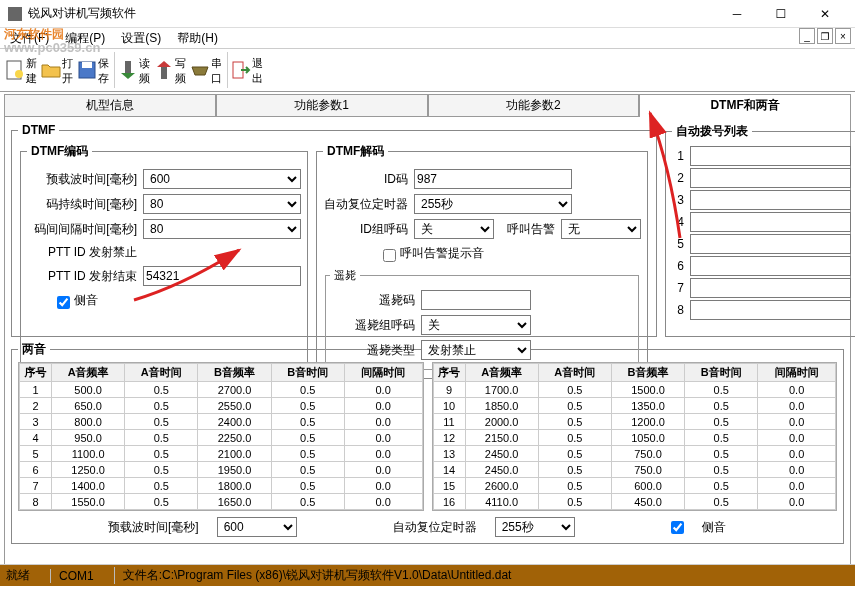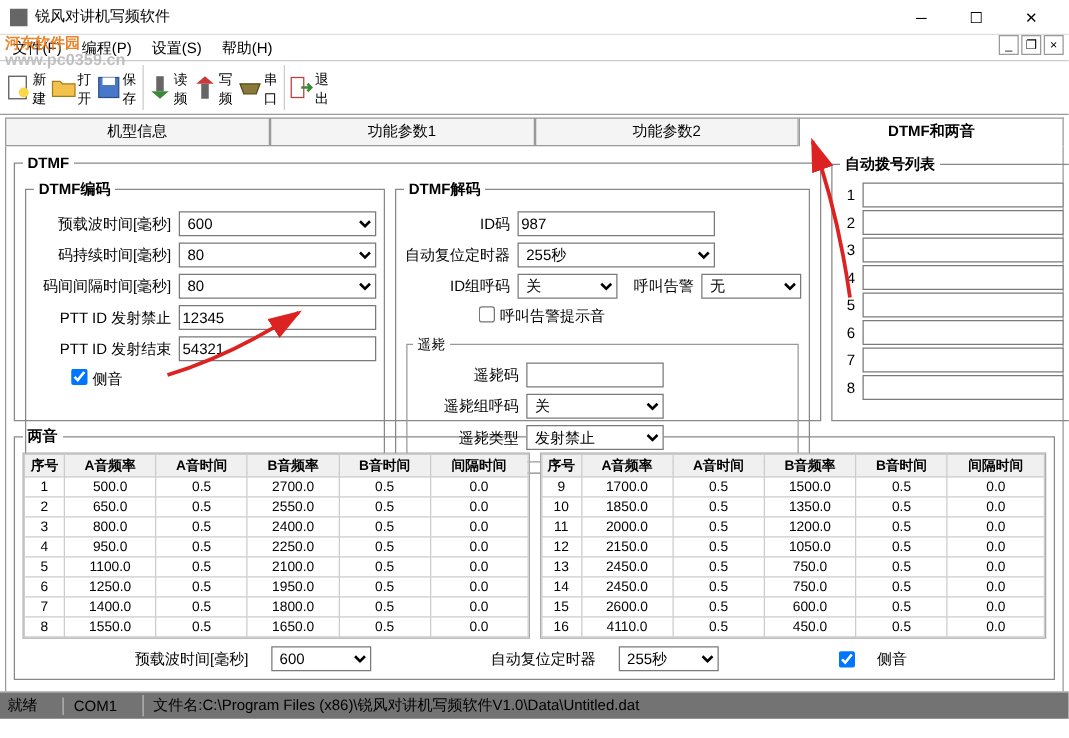--- a/index.html
+++ b/index.html
@@ -32,36 +32,36 @@
 .dtmf-inner { display: flex; gap: 4px; flex: 1; }
 .dtmf-encode, .dtmf-decode { flex: 1; }
 .form-row { display: flex; align-items: center; margin: 5px 0; gap: 6px; }
 .form-row label { width: 110px; text-align: right; }
 .form-row.short label { width: 85px; }
 input[type=text], select { border: 1px solid #7a7a7a; padding: 1px 2px; height: 20px; background: #fff; }
 select { cursor: pointer; }
 .w160 { width: 158px; }
 .w80 { width: 80px; }
 .w110 { width: 110px; }
-.checkbox-row { display: flex; align-items: flex-start; gap: 4px; margin: 6px 0 6px 30px; }
+.checkbox-row { display: flex; align-items: flex-end; gap: 4px; margin: 6px 0 6px 30px; }
 .autodial { width: 220px; }
 .autodial .ad-row { display: flex; align-items: center; gap: 6px; margin: 2px 0; }
 .autodial .ad-row span { width: 12px; text-align: right; }
 .autodial .ad-row input { flex: 1; }
 .sub-fieldset { border: 1px solid #999; padding: 2px 4px 4px 4px; margin-top: 4px; }
 .sub-fieldset legend { font-weight: normal; font-size: 11px; }
 .twotone-box { margin-top: 2px; }
 .tt-tables { display: flex; gap: 8px; }
 .tt-table { border: 1px solid #aaa; flex: 1; }
 .tt-table table { width: 100%; border-collapse: collapse; }
 .tt-table th, .tt-table td { border: 1px solid #ccc; padding: 1px 4px; text-align: center; font-size: 11px; height: 16px; }
 .tt-table th { background: #f0f0f0; }
 .tt-table td:first-child { width: 32px; }
 .bottom-row { display: flex; align-items: center; gap: 18px; margin-top: 6px; padding-left: 90px; }
-.statusbar { position: absolute; bottom: 15px; left: 0; right: 0; height: 22px; border-top: 1px solid #ccc; display: flex; align-items: center; padding: 0 6px; gap: 20px; background: #737373; }
+.statusbar { position: absolute; bottom: 4px; left: 0; right: 0; height: 22px; border-top: 1px solid #ccc; display: flex; align-items: center; padding: 0 6px; gap: 20px; background: #a16207; }
 .statusbar .sb-cell { border-left: 1px solid #bbb; padding-left: 8px; }
 .arrow { position: absolute; pointer-events: none; z-index: 10; }
 .arrow svg { overflow: visible; }
 </style>
 </head>
 <body>
 
 <div class="titlebar">
   <span class="icon-app"></span>
   <span class="title">锐风对讲机写频软件</span>
@@ -176,21 +176,20 @@
           <div class="form-row">
               <label>码持续时间[毫秒]</label>
             <select class="w160"><option>80</option></select>
             </div>
           <div class="form-row">
               <label>码间间隔时间[毫秒]</label>
             <select class="w160"><option>80</option></select>
             </div>
           <div class="form-row">
               <label>PTT ID 发射禁止</label>
-            <input type="text" class="w160" value="12345" style="">
             </div>
           <div class="form-row">
               <label>PTT ID 发射结束</label>
             <input type="text" class="w160" value="54321" style="">
             </div>
           <div class="checkbox-row">
               <input type="checkbox" checked="" style="">
             <span>侧音</span>
             </div>
         </fieldset>

